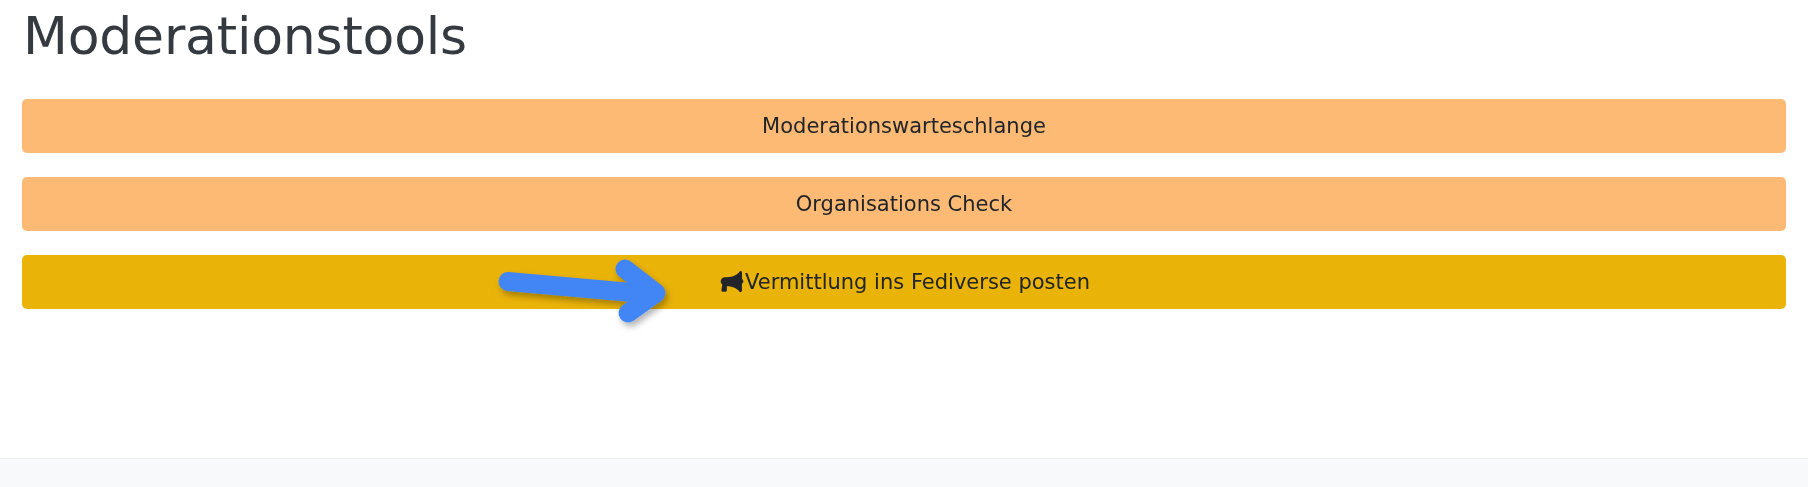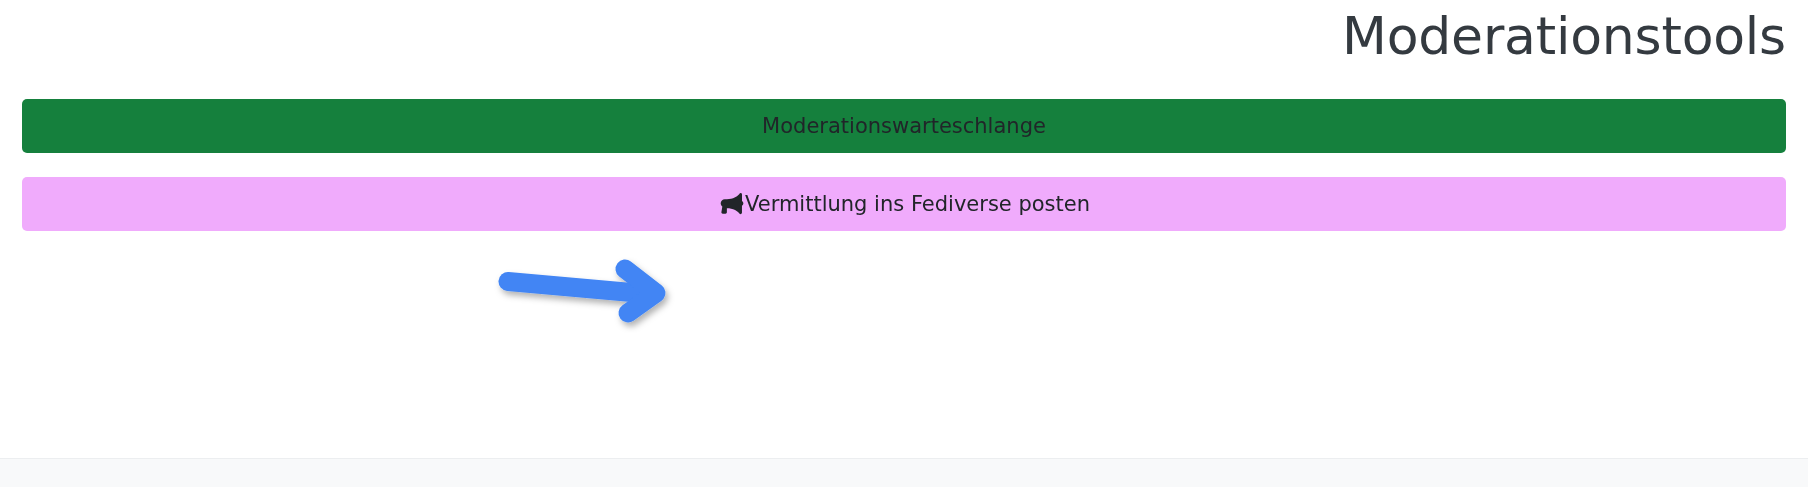--- a/index.html
+++ b/index.html
@@ -33,21 +33,20 @@
 
   .page-title {
     font-size: 52px;
     line-height: 1.18;
     font-weight: 400;
     color: #343a40;
     letter-spacing: -0.2px;
     padding-top: 6px;
     padding-left: 1px;
     white-space: nowrap;
-    text-align: right;
   }
 
   .btn-stack {
     margin-top: 32px;
     display: flex;
     flex-direction: column;
     gap: 24px;
   }
 
   .btn {
@@ -63,26 +62,26 @@
     font-weight: 400;
     line-height: 1;
     cursor: pointer;
     padding: 0 12px;
     text-align: center;
     white-space: nowrap;
     position: relative;
   }
 
   .btn-info {
-    background: #15803d;
+    background: #fdba74;
     color: #212529;
   }
 
   .btn-warning {
-    background: #f0abfc;
+    background: #eab308;
     color: #212529;
   }
 
   .btn-label {
     display: inline-block;
   }
 
   .bullhorn-icon {
     display: inline-flex;
     align-items: center;
@@ -136,20 +135,23 @@
 
     <h1 class="page-title">Moderationstools</h1>
 
     <div class="btn-stack">
 
       <button class="btn btn-info">
         <span class="btn-label">Moderationswarteschlange</span>
       </button>
 
 
+      <button class="btn btn-info">
+        <span class="btn-label">Organisations Check</span>
+      </button>
 
       <button class="btn btn-warning">
         <span class="bullhorn-icon">
           <svg viewBox="0 0 576 512" aria-hidden="true">
             <path d="M576 240c0-23.6-12.9-44.3-32-55.4V32.7c0-14.1-9.3-26.5-22.8-30.6-13.5-4.1-28.1 1-35.9 12.5-1.4 2-33.5 47.2-102 83.8C321.9 131.1 259.2 144 192 144h-48c-53 0-96 43-96 96v0c0 31.3 15 59.1 38.2 76.6L64 448c0 17.7 14.3 32 32 32h64c17.7 0 32-14.3 32-32l0-96c69.5 0 133.8 13 190.4 43.3 68.4 36.6 100.5 81.8 102 83.8 7.8 11.5 22.4 16.6 35.9 12.5 13.5-4.1 22.8-16.5 22.8-30.6V295.4c19.1-11.1 32-31.8 32-55.4z"></path>
           </svg>
         </span>
         <span class="btn-label">Vermittlung ins Fediverse posten</span>
       </button>
 

